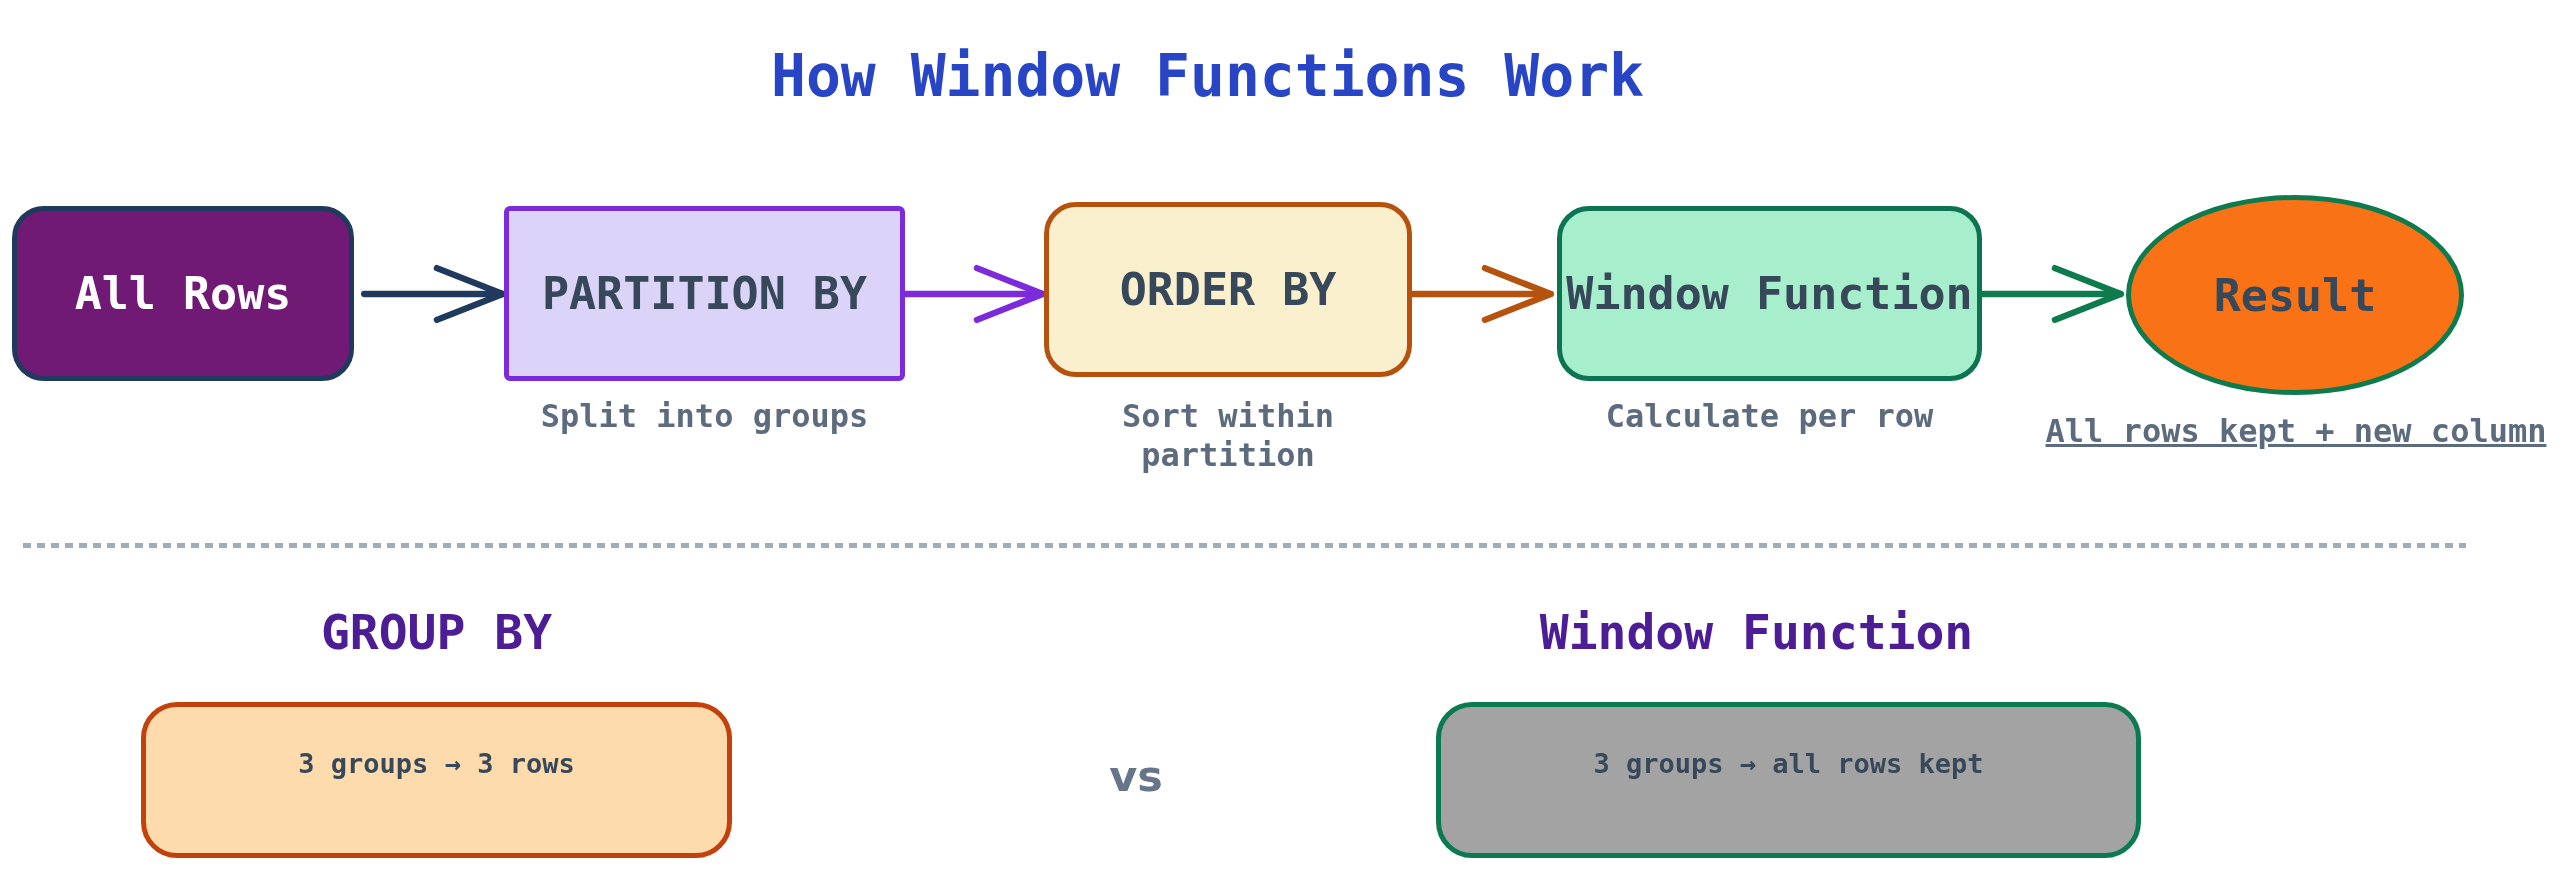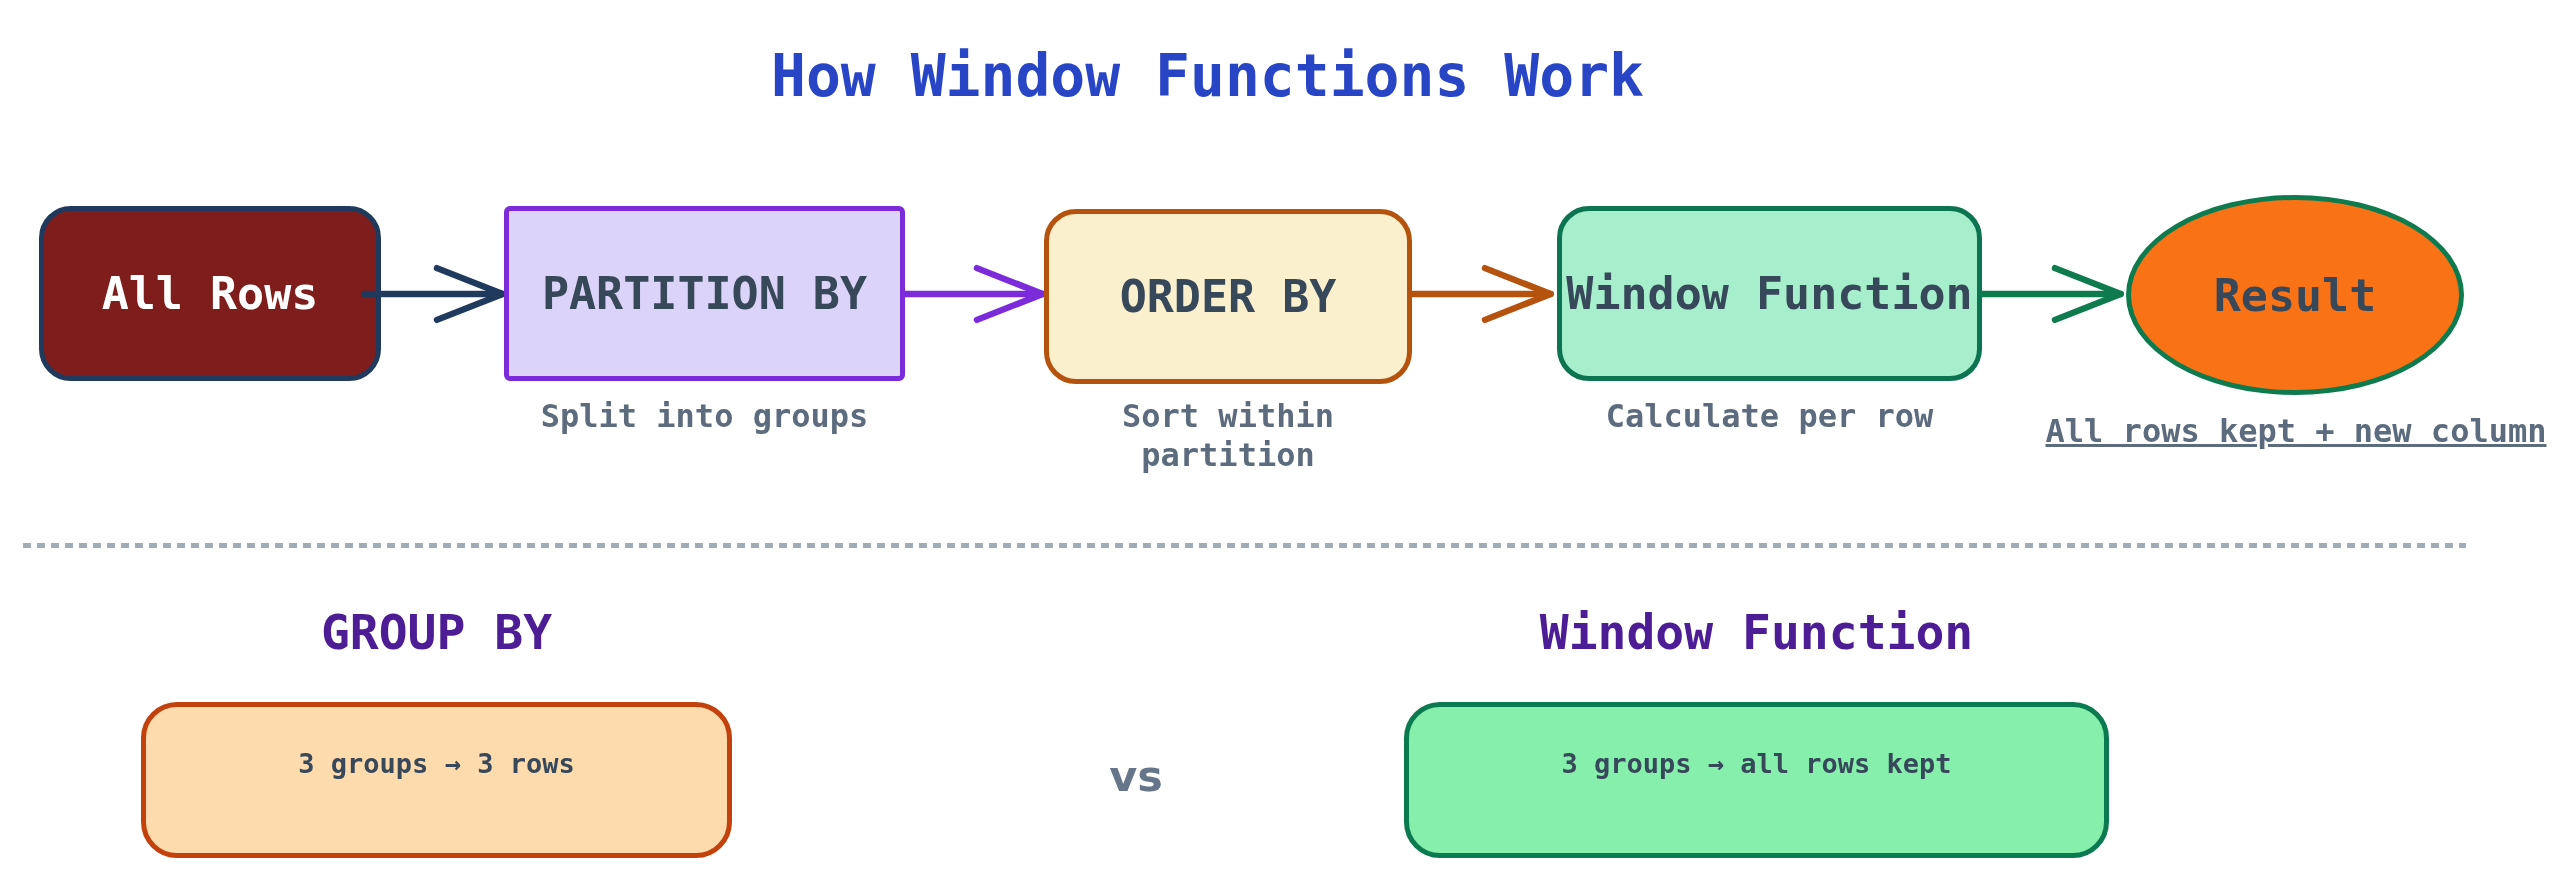--- a/index.html
+++ b/index.html
@@ -21,23 +21,23 @@
     font-size: 58px; font-weight: bold; color: #2845C5;
     text-align: center; line-height: 105px; margin: 0;
     font-family: "DejaVu Sans Mono", monospace;
   }
 
   .node {
     display: flex; align-items: center; justify-content: center;
     font-size: 45px; font-weight: bold; color: #37485A;
     border-style: solid; border-width: 5.6px; border-radius: 32px;
   }
-  .node-blue    { left: 39px;   top: 206px; width: 342px; height: 175px; background: #7f1d1d; border-color: #1F3A5C; color: #FFFFFF; }
+  .node-blue    { left: 12px;   top: 206px; width: 342px; height: 175px; background: #701a75; border-color: #1F3A5C; color: #FFFFFF; }
   .node-purple  { left: 504px;  top: 206px; width: 401px; height: 175px; background: #DCD3F8; border-color: #7B2BDA; border-radius: 6px; }
-  .node-yellow  { left: 1044px; top: 209px; width: 368px; height: 175px; background: #FBF0CE; border-color: #B5530E; }
+  .node-yellow  { left: 1044px; top: 202px; width: 368px; height: 175px; background: #FBF0CE; border-color: #B5530E; }
   .node-green   { left: 1557px; top: 206px; width: 425px; height: 175px; background: #A7EFCC; border-color: #0C7450; }
   .node-ellipse { left: 2126px; top: 195px; width: 338px; height: 200px; background: #f97316; border-color: #0E7B4F; border-radius: 50%; }
 
   .caption {
     top: 397px; height: 39px;
     font-size: 32px; font-weight: bold; color: #5C6B7D;
     text-align: center; line-height: 39px;
   }
   .cap-partition { left: 504px;  width: 401px; }
   .cap-order     { left: 1044px; width: 368px; }
@@ -64,21 +64,21 @@
   .head-right { left: 1404px; width: 705px; }
 
   .compare-box {
     top: 702px; height: 156px;
     display: flex; align-items: center; justify-content: center;
     padding-bottom: 34px;
     font-size: 27px; font-weight: bold; color: #37485A;
     border-style: solid; border-width: 5.6px; border-radius: 36px;
   }
   .box-groupby { left: 141px;  width: 591px;  background: #FDDBAC; border-color: #C2410C; }
-  .box-winfunc { left: 1404px; width: 705px; background: #86efac; border-color: #0C7A50; }
+  .box-winfunc { left: 1436px; width: 705px; background: #a3a3a3; border-color: #0C7A50; }
 
   .vs-label {
     left: 1066px; top: 745px; width: 140px; height: 63px;
     font-family: "DejaVu Sans", sans-serif;
     font-size: 43px; font-weight: bold; color: #66758A;
     text-align: center; line-height: 63px;
   }
 </style>
 </head>
 <body>

